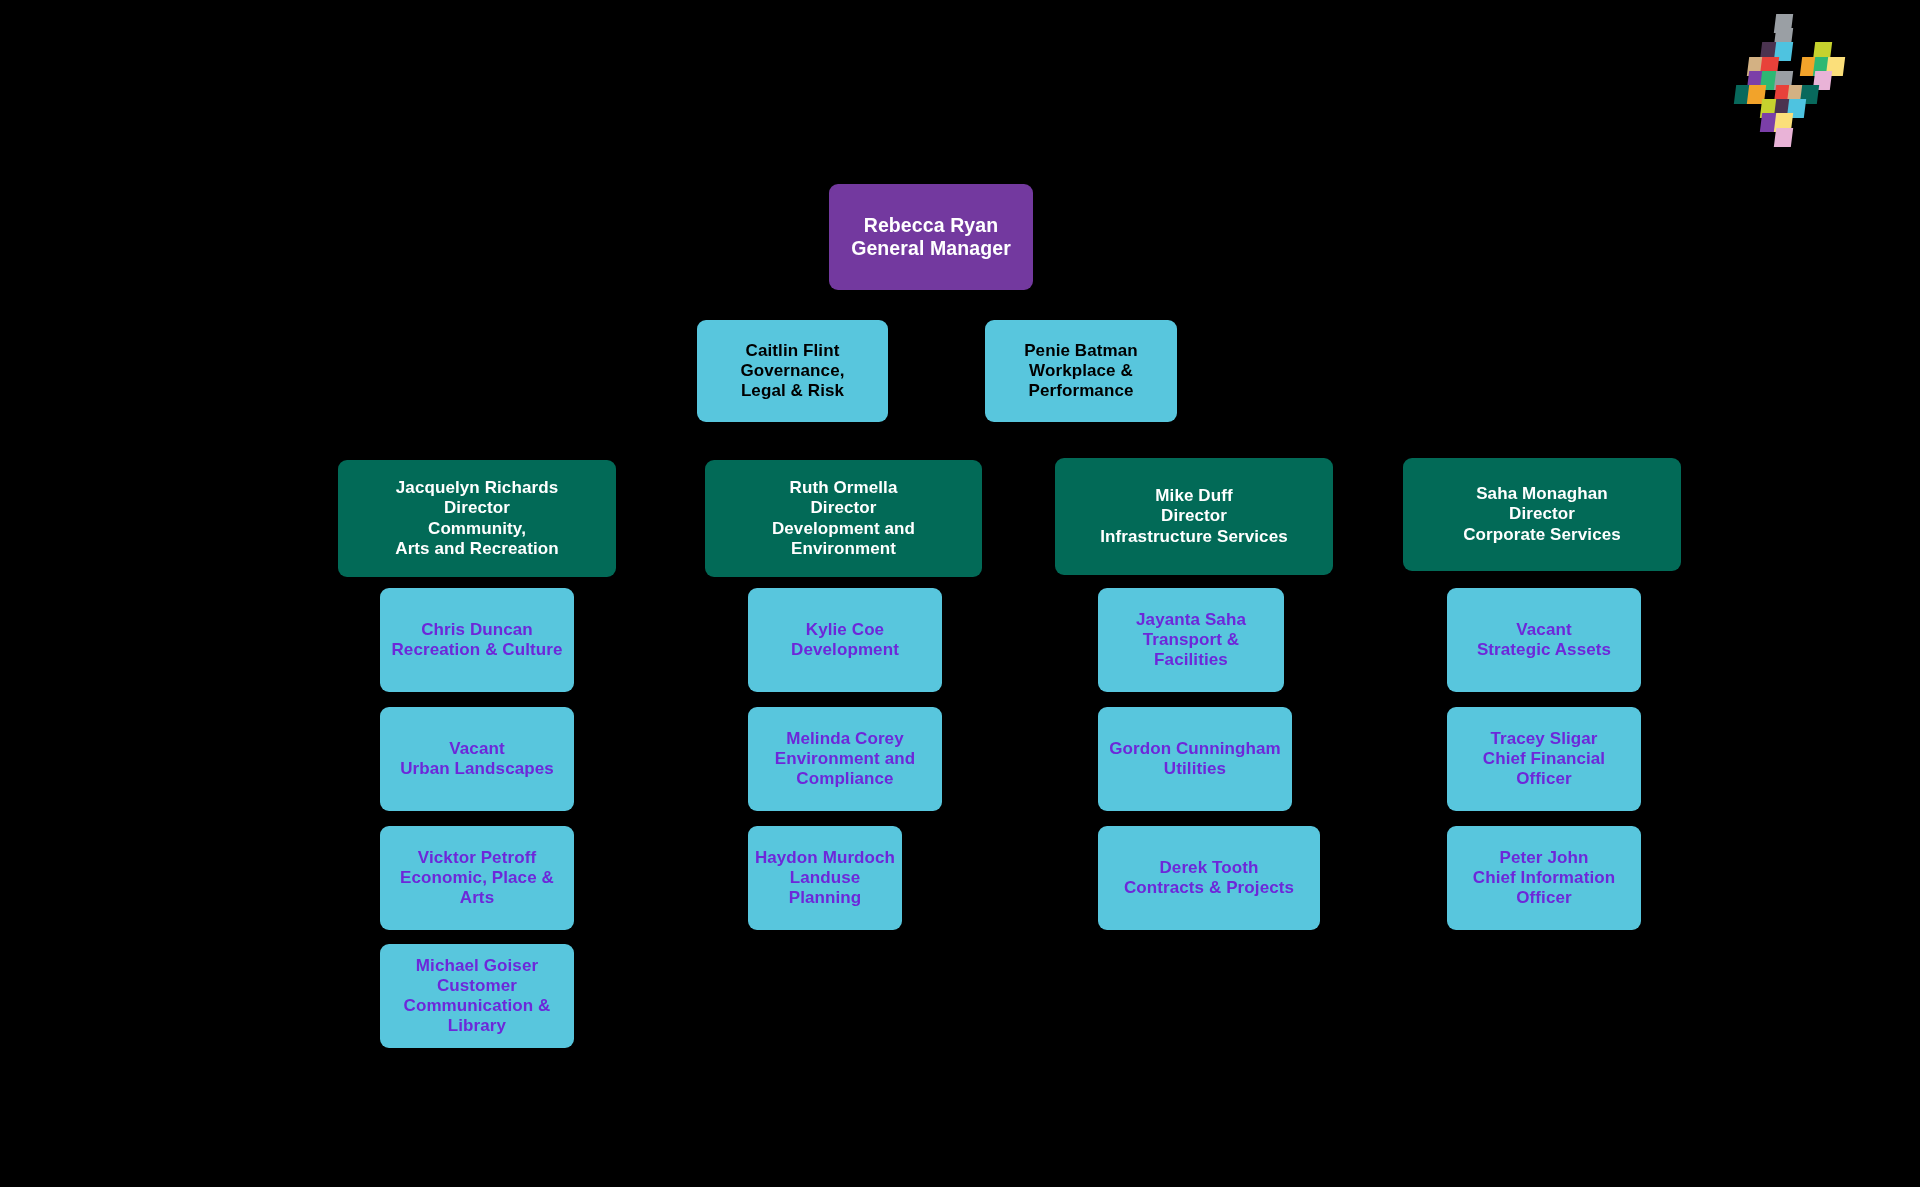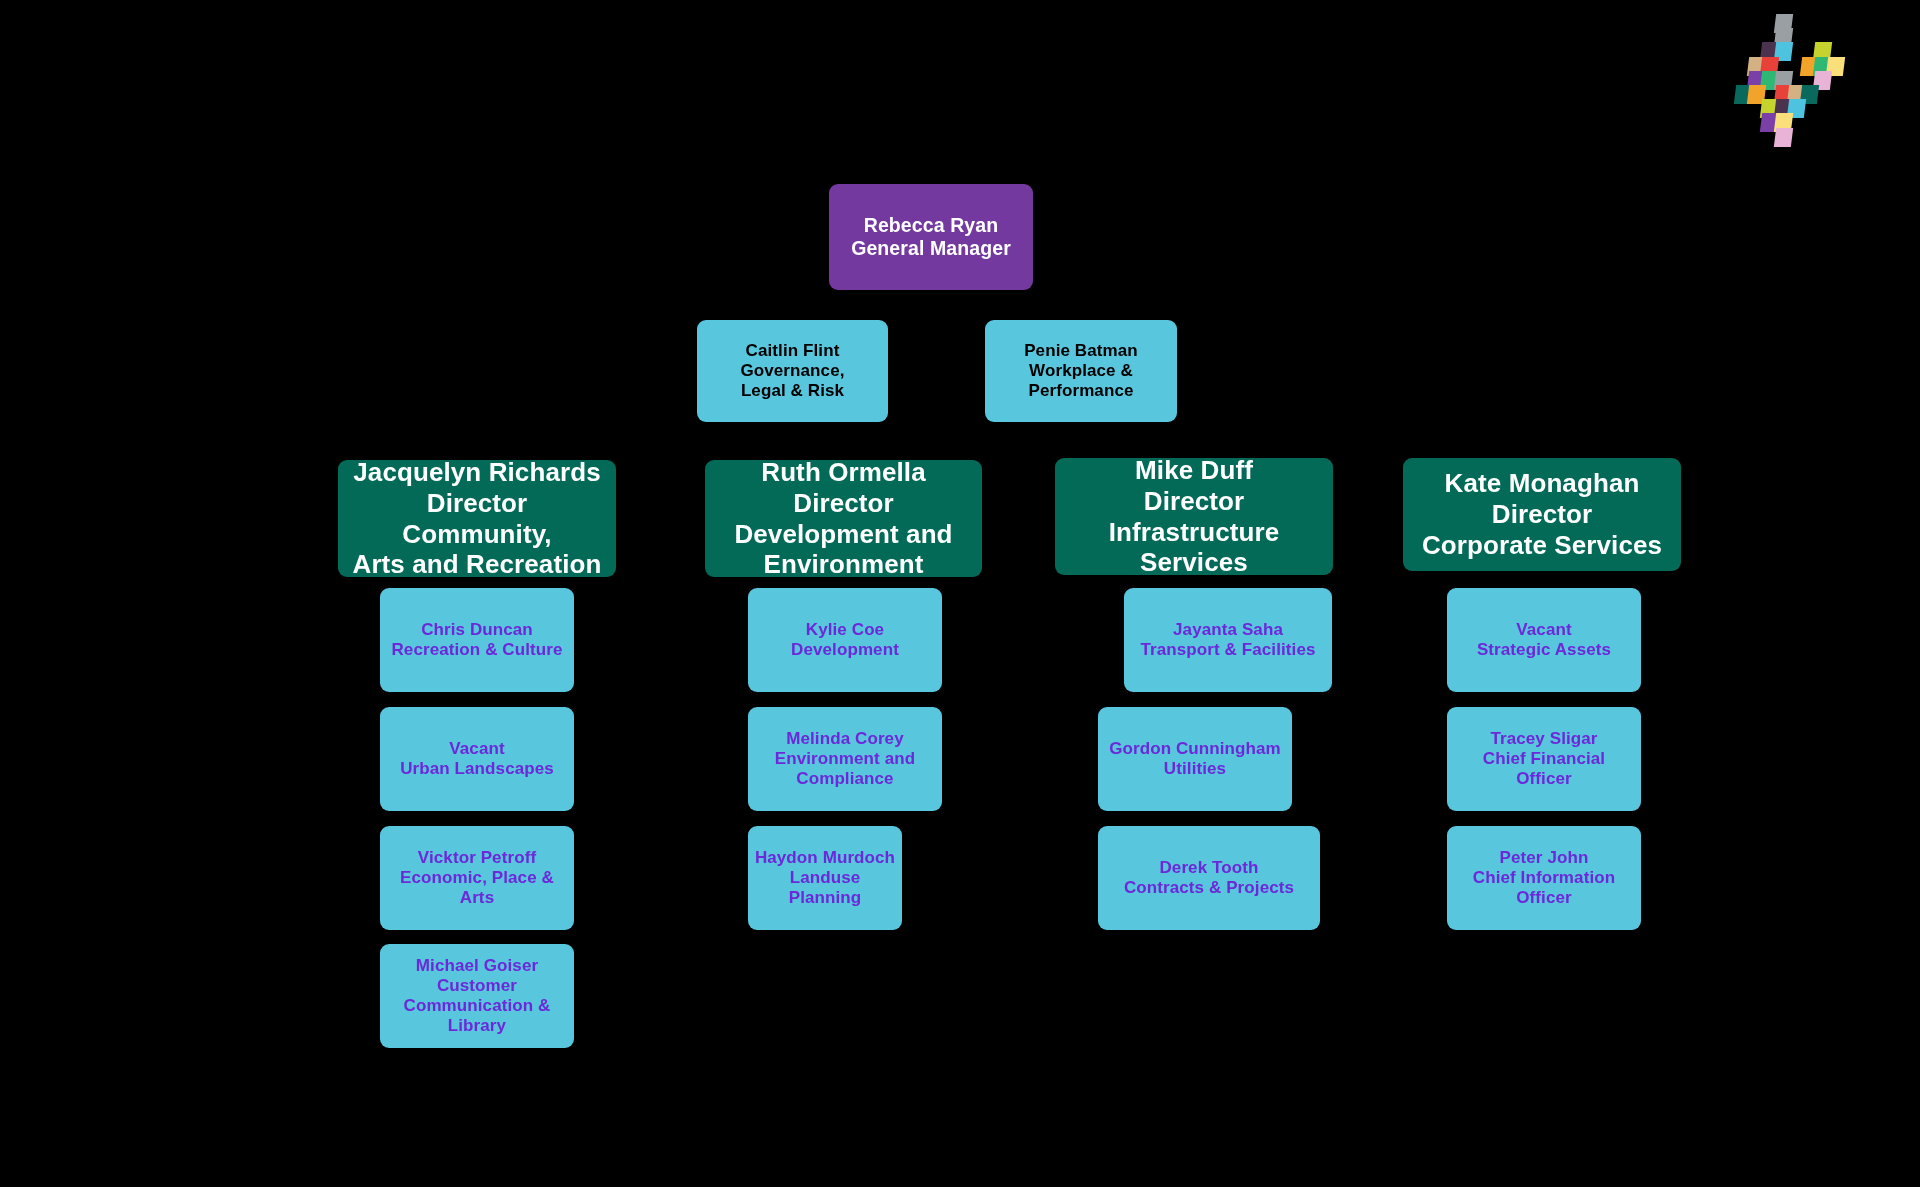--- a/index.html
+++ b/index.html
@@ -51,21 +51,21 @@
     background: #58c6dd;
     color: #000000;
     font-weight: bold;
     font-size: 17px;
   }
 
   .node-director {
     background: #026a57;
     color: #ffffff;
     font-weight: bold;
-    font-size: 26px;
+    font-size: 17px;
   }
 
   .node-manager {
     background: #58c6dd;
     color: #6d28d9;
     font-weight: bold;
     font-size: 17px;
   }
 
   
@@ -154,21 +154,21 @@
 
   <div class="node node-director" style="left:705px; top:460px; width:277px; height:117px;">Ruth Ormella
 Director
 Development and
 Environment</div>
 
   <div class="node node-director" style="left:1055px; top:458px; width:278px; height:117px;">Mike Duff
 Director
 Infrastructure Services</div>
 
-  <div class="node node-director" style="left:1403px; top:458px; width:278px; height:113px;">Kate Monaghan
+  <div class="node node-director" style="left:1403px; top:458px; width:278px; height:113px;">Saha Monaghan
 Director
 Corporate Services</div>
 
   <div class="node node-manager" style="left:380px; top:588px; width:194px; height:104px;">Chris Duncan
 Recreation &amp; Culture</div>
 
   <div class="node node-manager" style="left:380px; top:707px; width:194px; height:104px;">Vacant
 Urban Landscapes</div>
 
   <div class="node node-manager" style="left:380px; top:826px; width:194px; height:104px;">Vicktor Petroff
@@ -183,21 +183,21 @@
   <div class="node node-manager" style="left:748px; top:588px; width:194px; height:104px;">Kylie Coe
 Development</div>
 
   <div class="node node-manager" style="left:748px; top:707px; width:194px; height:104px;">Melinda Corey
 Environment and
 Compliance</div>
 
   <div class="node node-manager" style="left:748px; top:826px; width:154px; height:104px;text-align:center;">Haydon Murdoch
 Landuse Planning</div>
 
-  <div class="node node-manager" style="left:1098px; top:588px; width:208px; height:104px;margin-left:26px;">Jayanta Saha
+  <div class="node node-manager" style="left:1098px; top:588px; width:186px; height:104px;">Jayanta Saha
 Transport &amp; Facilities</div>
 
   <div class="node node-manager" style="left:1098px; top:707px; width:194px; height:104px;">Gordon Cunningham
 Utilities</div>
 
   <div class="node node-manager" style="left:1098px; top:826px; width:222px; height:104px;">Derek Tooth
 Contracts &amp; Projects</div>
 
 
   <div class="node node-manager" style="left:1447px; top:588px; width:194px; height:104px;">Vacant

